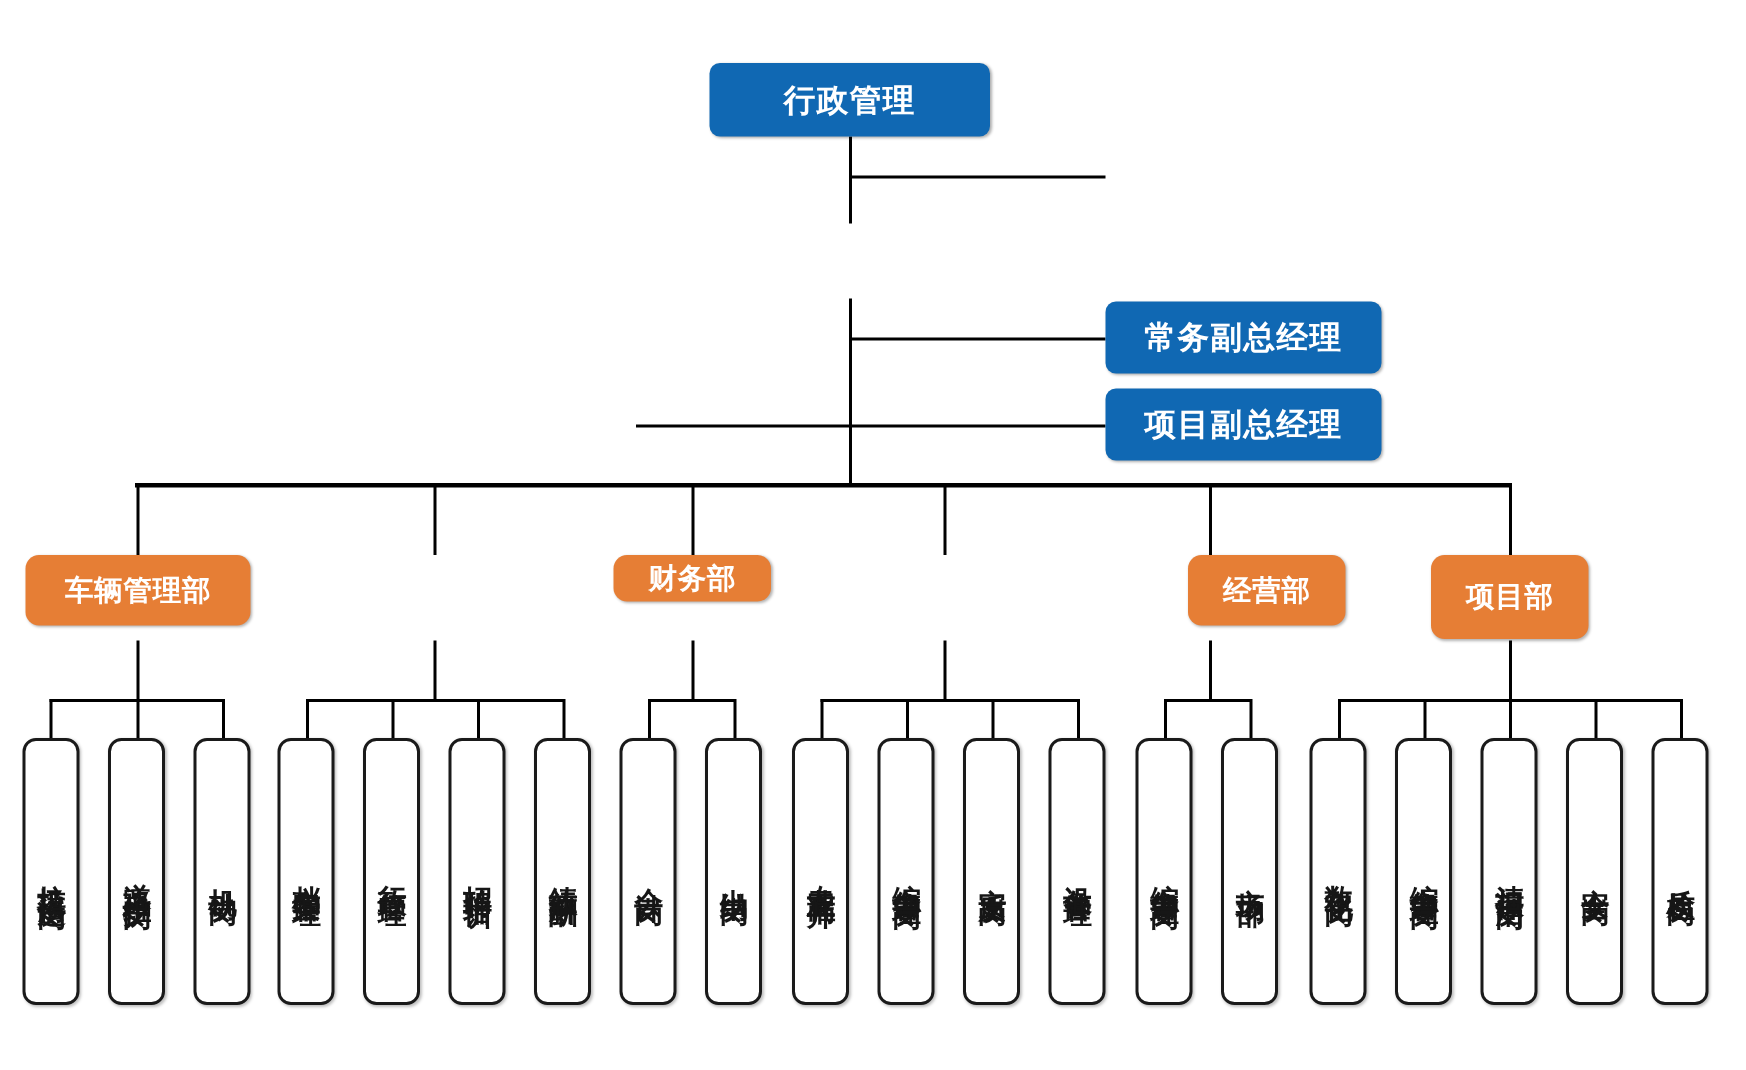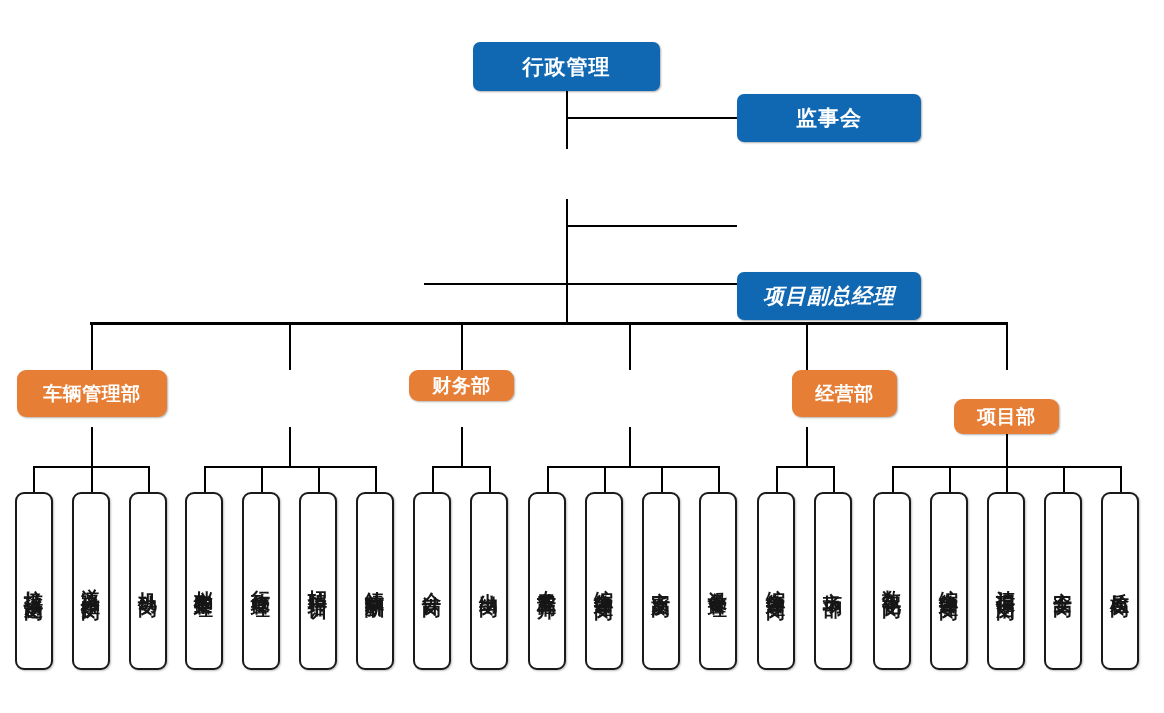--- a/index.html
+++ b/index.html
@@ -127,31 +127,31 @@
   <div class="ln ln-v" style="left:1006px; top:427px; height:39px;"></div>
   <div class="ln ln-h" style="left:892px; top:466px; width:229px;"></div>
   <div class="ln ln-v" style="left:892px; top:466px; height:26px;"></div>
   <div class="ln ln-v" style="left:949px; top:466px; height:26px;"></div>
   <div class="ln ln-v" style="left:1006px; top:466px; height:26px;"></div>
   <div class="ln ln-v" style="left:1063px; top:466px; height:26px;"></div>
   <div class="ln ln-v" style="left:1120px; top:466px; height:26px;"></div>
 
   <div class="node node-blue" style="left:473px; top:42px; width:187px; height:49px;">行政管理</div>
 
-  <div class="node node-blue" style="left:737px; top:94px; width:184px; height:48px;">监事会</div>
 
 
+  <div class="node node-blue" style="left:737px; top:201px; width:184px; height:48px;">常务副总经理</div>
 
-  <div class="node node-blue" style="left:737px; top:272px; width:184px; height:48px;font-style:italic;">项目副总经理</div>
+  <div class="node node-blue" style="left:737px; top:259px; width:184px; height:48px;">项目副总经理</div>
 
 
   <div class="node node-orange" style="left:17px; top:370px; width:150px; height:47px;">车辆管理部</div>
   <div class="node node-orange" style="left:409px; top:370px; width:105px; height:31px;">财务部</div>
   <div class="node node-orange" style="left:792px; top:370px; width:105px; height:47px;">经营部</div>
-  <div class="node node-orange" style="left:954px; top:370px; width:105px; height:35px;margin-top:29px;">项目部</div>
+  <div class="node node-orange" style="left:954px; top:370px; width:105px; height:56px;">项目部</div>
 
   <div class="node node-job" style="left:15px; top:492px; width:38px; height:178px;">垃圾清运岗</div>
   <div class="node node-job" style="left:72px; top:492px; width:38px; height:178px;">道路维护岗</div>
   <div class="node node-job" style="left:129px; top:492px; width:38px; height:178px;">机动岗</div>
 
   <div class="node node-job" style="left:185px; top:492px; width:38px; height:178px;">档案管理</div>
   <div class="node node-job" style="left:242px; top:492px; width:38px; height:178px;">行政管理</div>
   <div class="node node-job" style="left:299px; top:492px; width:38px; height:178px;">招聘培训</div>
   <div class="node node-job" style="left:356px; top:492px; width:38px; height:178px;">绩效薪酬</div>
 

